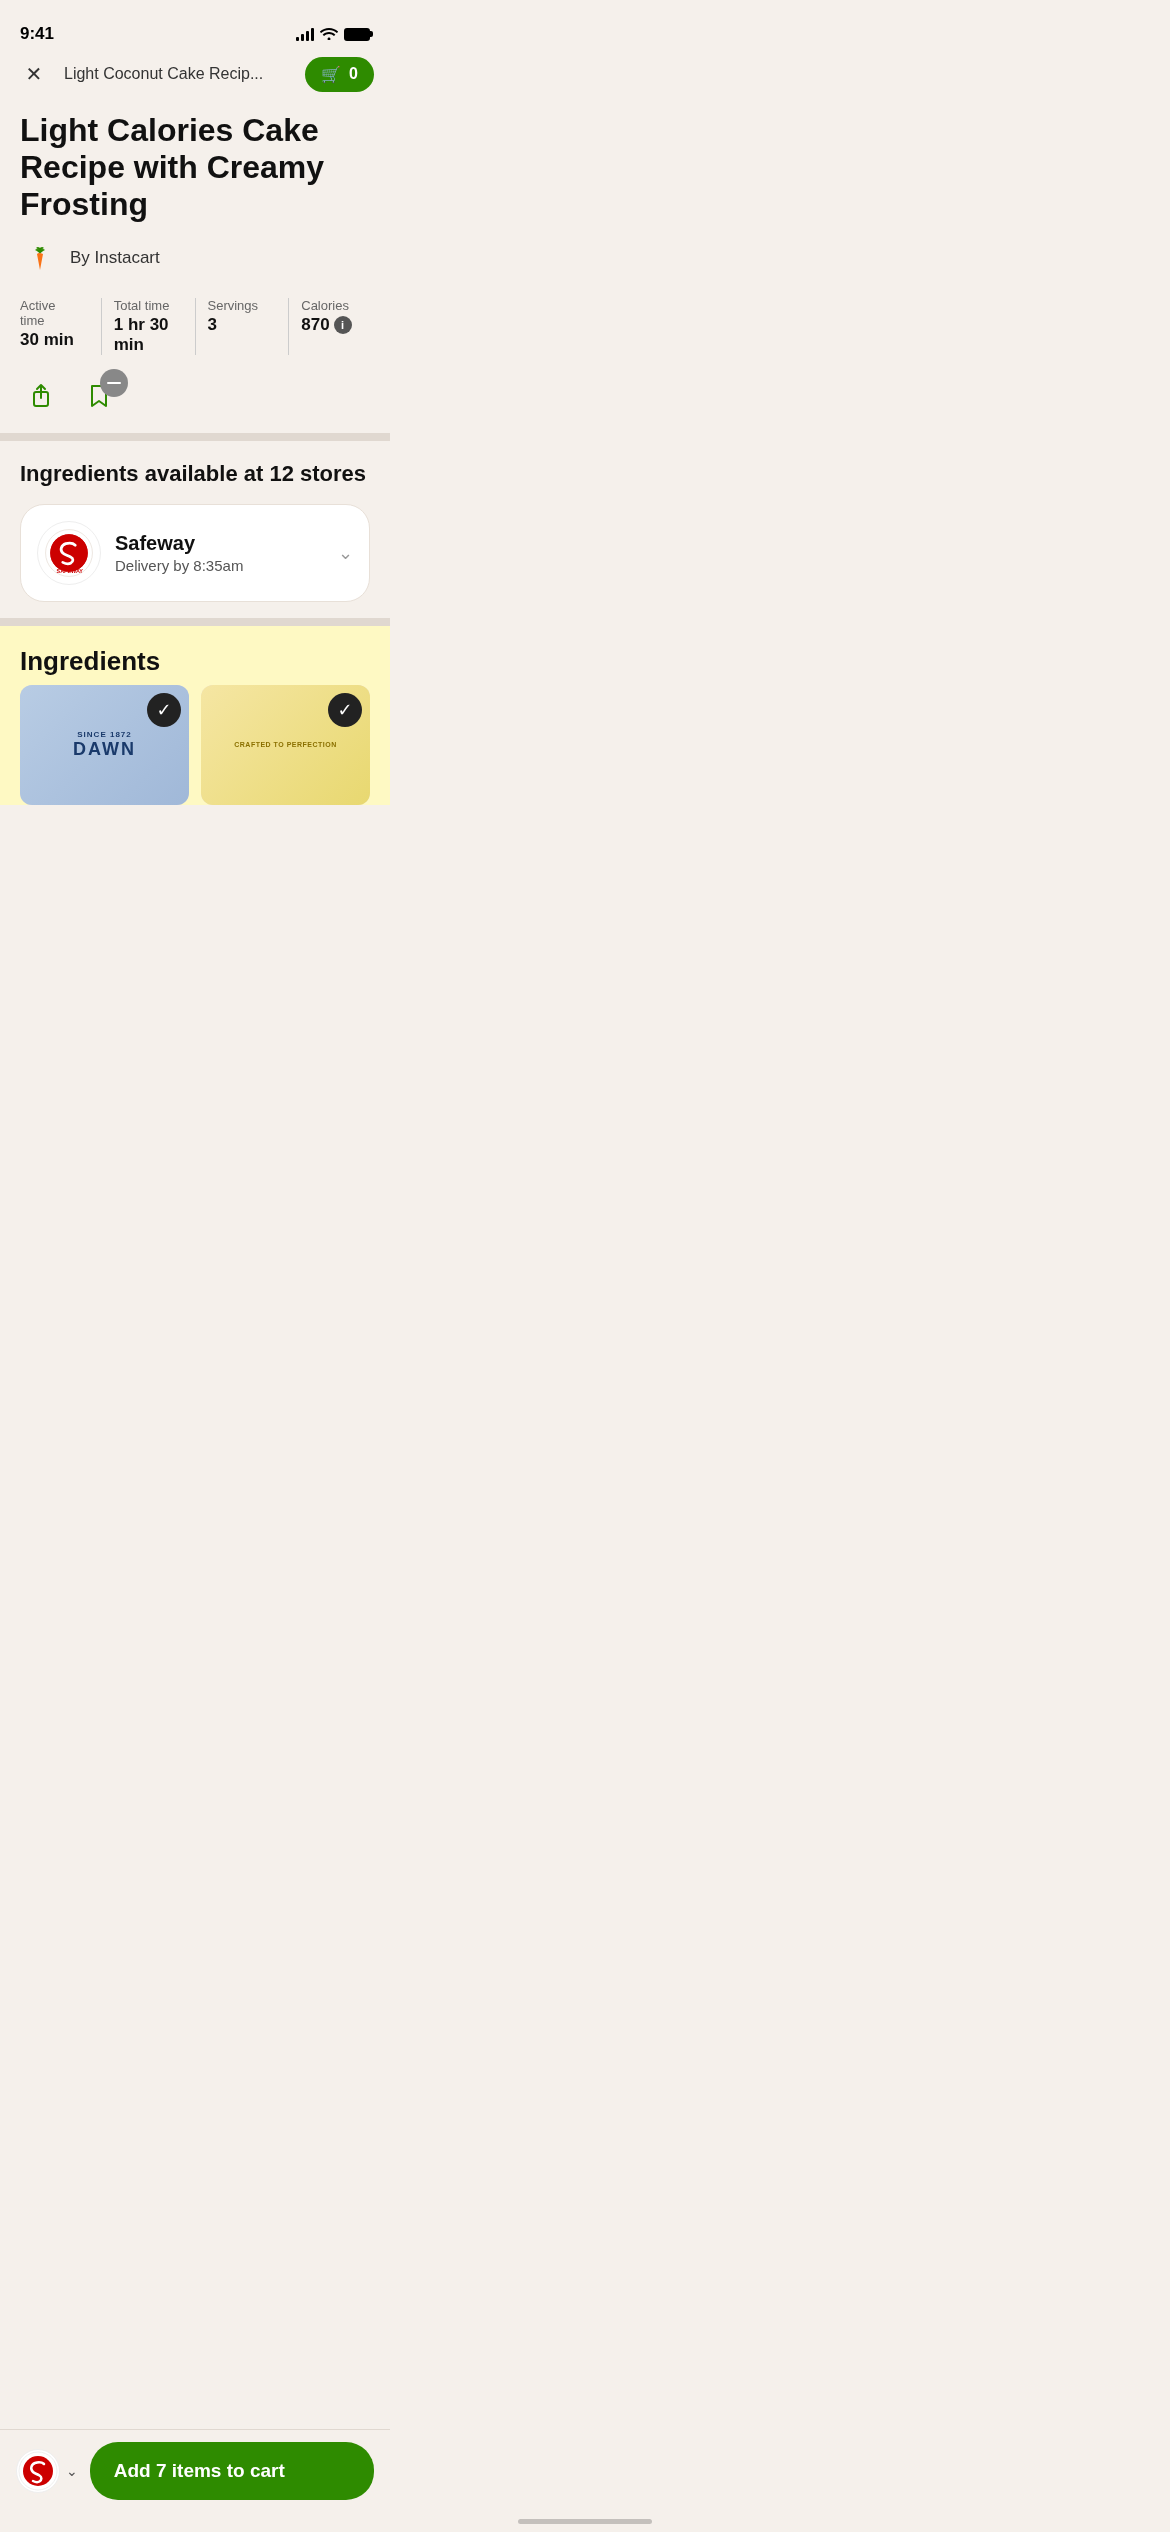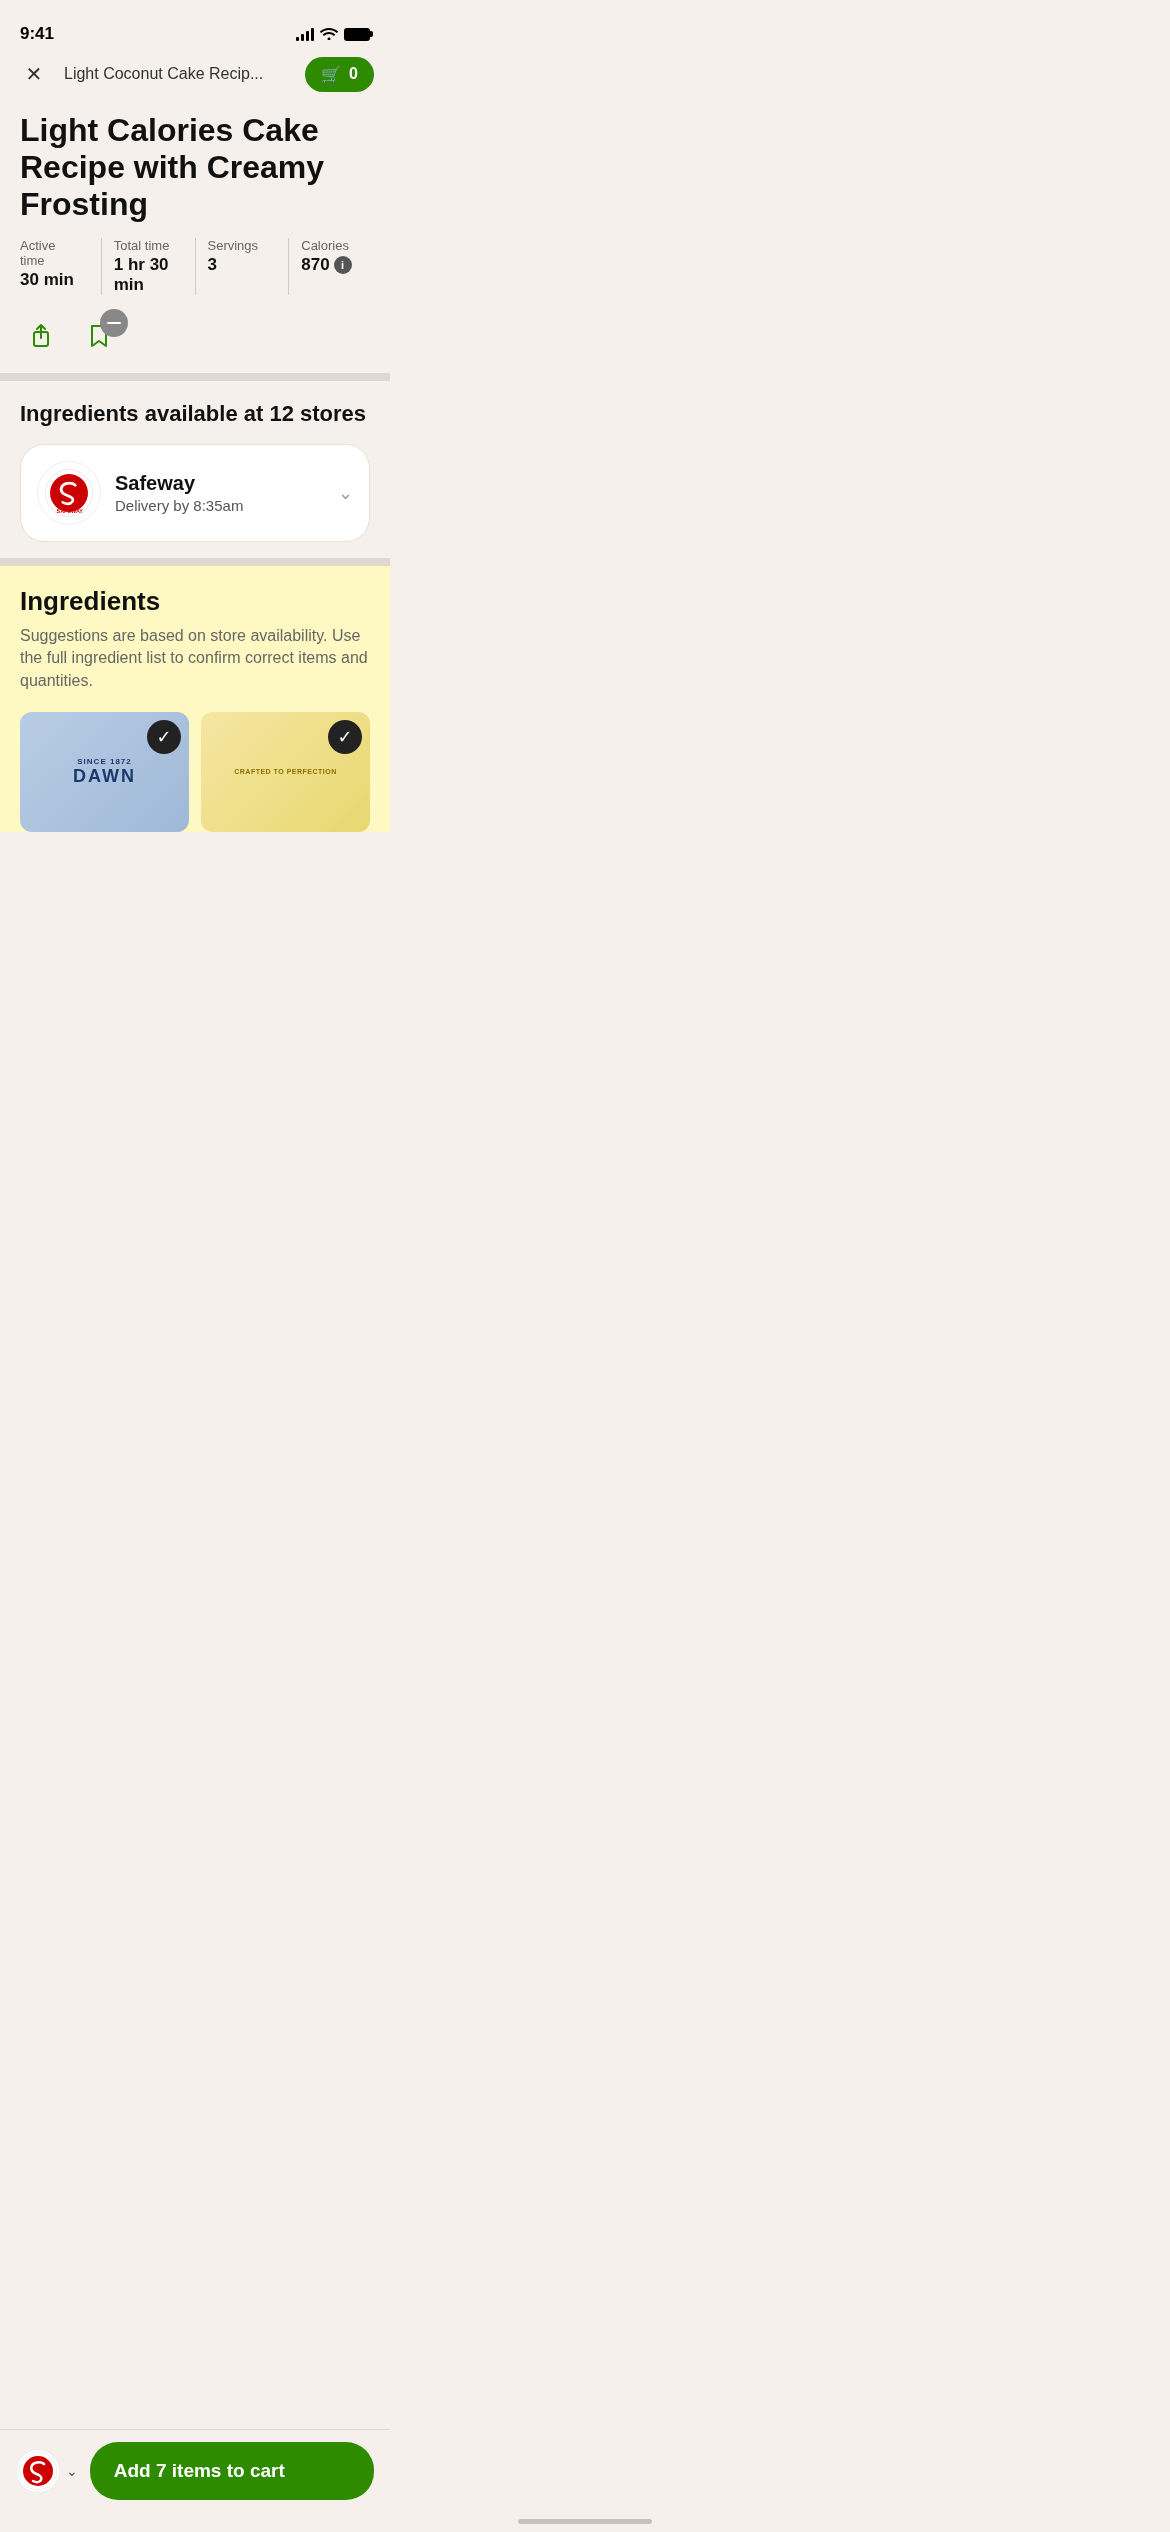--- a/index.html
+++ b/index.html
@@ -434,20 +434,36 @@
   <div class="nav-title">Light Coconut Cake Recip...</div>
   <div class="cart-button">
     <span class="cart-icon">🛒</span>
     <span class="cart-count">0</span>
   </div>
 </div>
 
 <div class="recipe-header">
   <h1 class="recipe-title">Light Calories Cake Recipe with Creamy Frosting</h1>
 
+  <div class="recipe-author">
+    <div class="instacart-logo">
+      <svg width="36" height="36" viewBox="0 0 36 36" fill="none">
+        <circle cx="18" cy="18" r="18" fill="#f5f0eb"></circle>
+
+        <g transform="translate(8, 6)">
+
+          <path d="M10 2 C10 2 8 0 6 2 C8 3 9 4 10 6 C11 4 12 3 14 2 C12 0 10 2 10 2Z" fill="#2e8b00"></path>
+          <path d="M10 4 C10 4 7 2 5 4 C7 5 9 6 10 8 C11 6 13 5 15 4 C13 2 10 4 10 4Z" fill="#2e8b00"></path>
+
+          <path d="M7 8 Q10 24 10 24 Q10 24 13 8 Q11 7 9 7 Q8 7 7 8Z" fill="#f97316"></path>
+        </g>
+      </svg>
+    </div>
+    <span class="author-text">By Instacart</span>
+  </div>
 
   <div class="recipe-stats">
     <div class="stat-item">
       <div class="stat-label">Active time</div>
       <div class="stat-value">30 min</div>
     </div>
     <div class="stat-divider"></div>
     <div class="stat-item">
       <div class="stat-label">Total time</div>
       <div class="stat-value">1 hr 30 min</div>
@@ -506,21 +522,20 @@
       <div class="store-delivery">Delivery by 8:35am</div>
     </div>
     <div class="chevron-down">⌄</div>
   </div>
 </div>
 
 <div class="section-divider"></div>
 
 <div class="ingredients-section">
   <h2 class="ingredients-title">Ingredients</h2>
-  <p class="ingredients-subtitle">Suggestions are based on store availability. Use the full ingredient list to confirm correct items and quantities.</p>
 
   <div class="ingredient-cards">
 
     <div class="ingredient-card">
       <div class="ingredient-card-img card1">
         <div style="text-align:center; padding: 8px;">
           <div style="font-size:8px; font-weight:800; color:#1a3a6b; letter-spacing:1px;">SINCE 1872</div>
           <div style="font-size:18px; font-weight:900; color:#1a3a6b; letter-spacing:2px;">DAWN</div>
         </div>
       </div>

